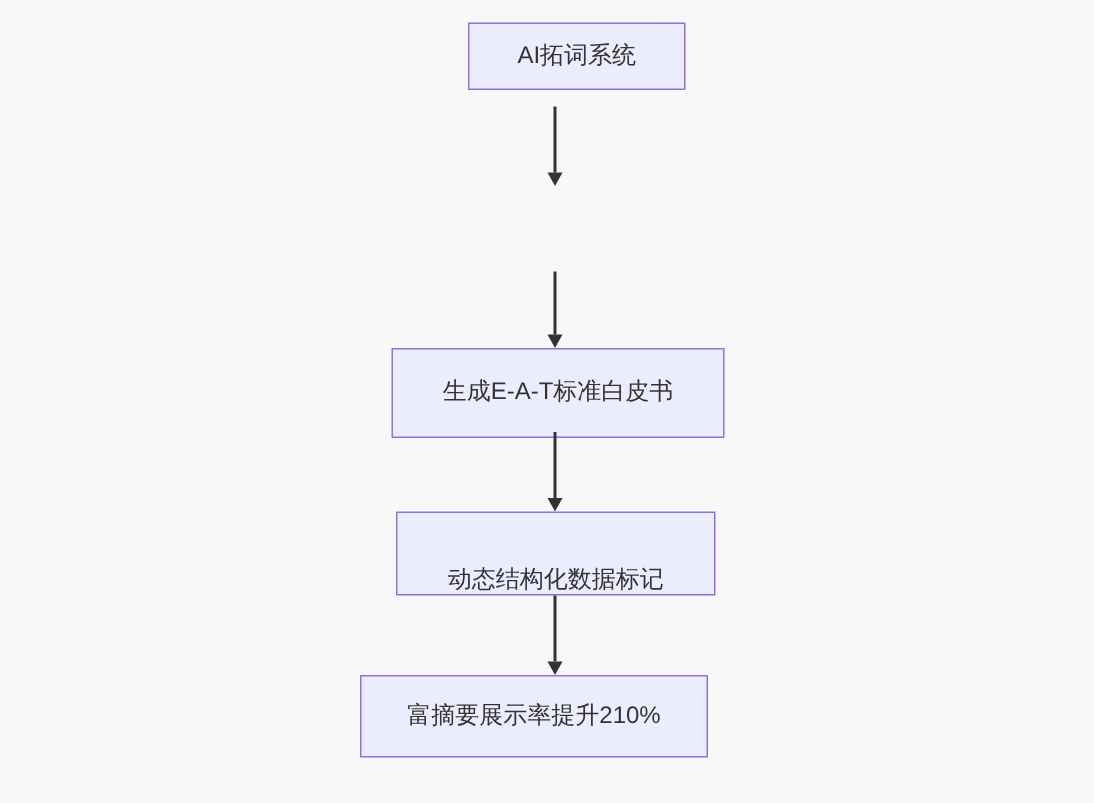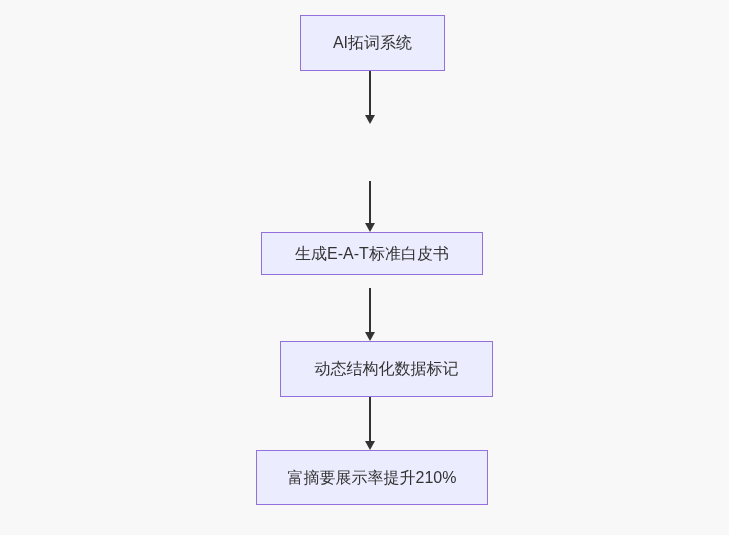--- a/index.html
+++ b/index.html
@@ -38,25 +38,25 @@
   }
   .edge-arrowhead {
     position: absolute;
     width: 0;
     height: 0;
     border-left: 5px solid transparent;
     border-right: 5px solid transparent;
     border-top: 9px solid #333333;
   }
   
-  .node-1 { left: 300px; top: 15px;  width: 145px; height: 56px; }
+  .node-1 { left: 312px; top: 15px;  width: 145px; height: 45px; }
   .node-2 { left: 274px; top: 124px; width: 192px; height: 57px; }
-  .node-3 { left: 261px; top: 232px; width: 222px; height: 43px; }
-  .node-4 { left: 280px; top: 341px; width: 213px; height: 56px; }
-  .node-5 { left: 256px; top: 450px; width: 232px; height: 55px; }
+  .node-3 { left: 261px; top: 232px; width: 222px; height: 60px; }
+  .node-4 { left: 264px; top: 341px; width: 213px; height: 56px; align-items: flex-end; }
+  .node-5 { left: 240px; top: 450px; width: 232px; height: 55px; }
   
   .line-1 { left: 369px; top: 71px;  height: 44px; }
   .head-1 { left: 365px; top: 115px; }
   .line-2 { left: 369px; top: 181px; height: 42px; }
   .head-2 { left: 365px; top: 223px; }
   .line-3 { left: 369px; top: 288px; height: 44px; }
   .head-3 { left: 365px; top: 332px; }
   .line-4 { left: 369px; top: 397px; height: 44px; }
   .head-4 { left: 365px; top: 441px; }
 </style>

